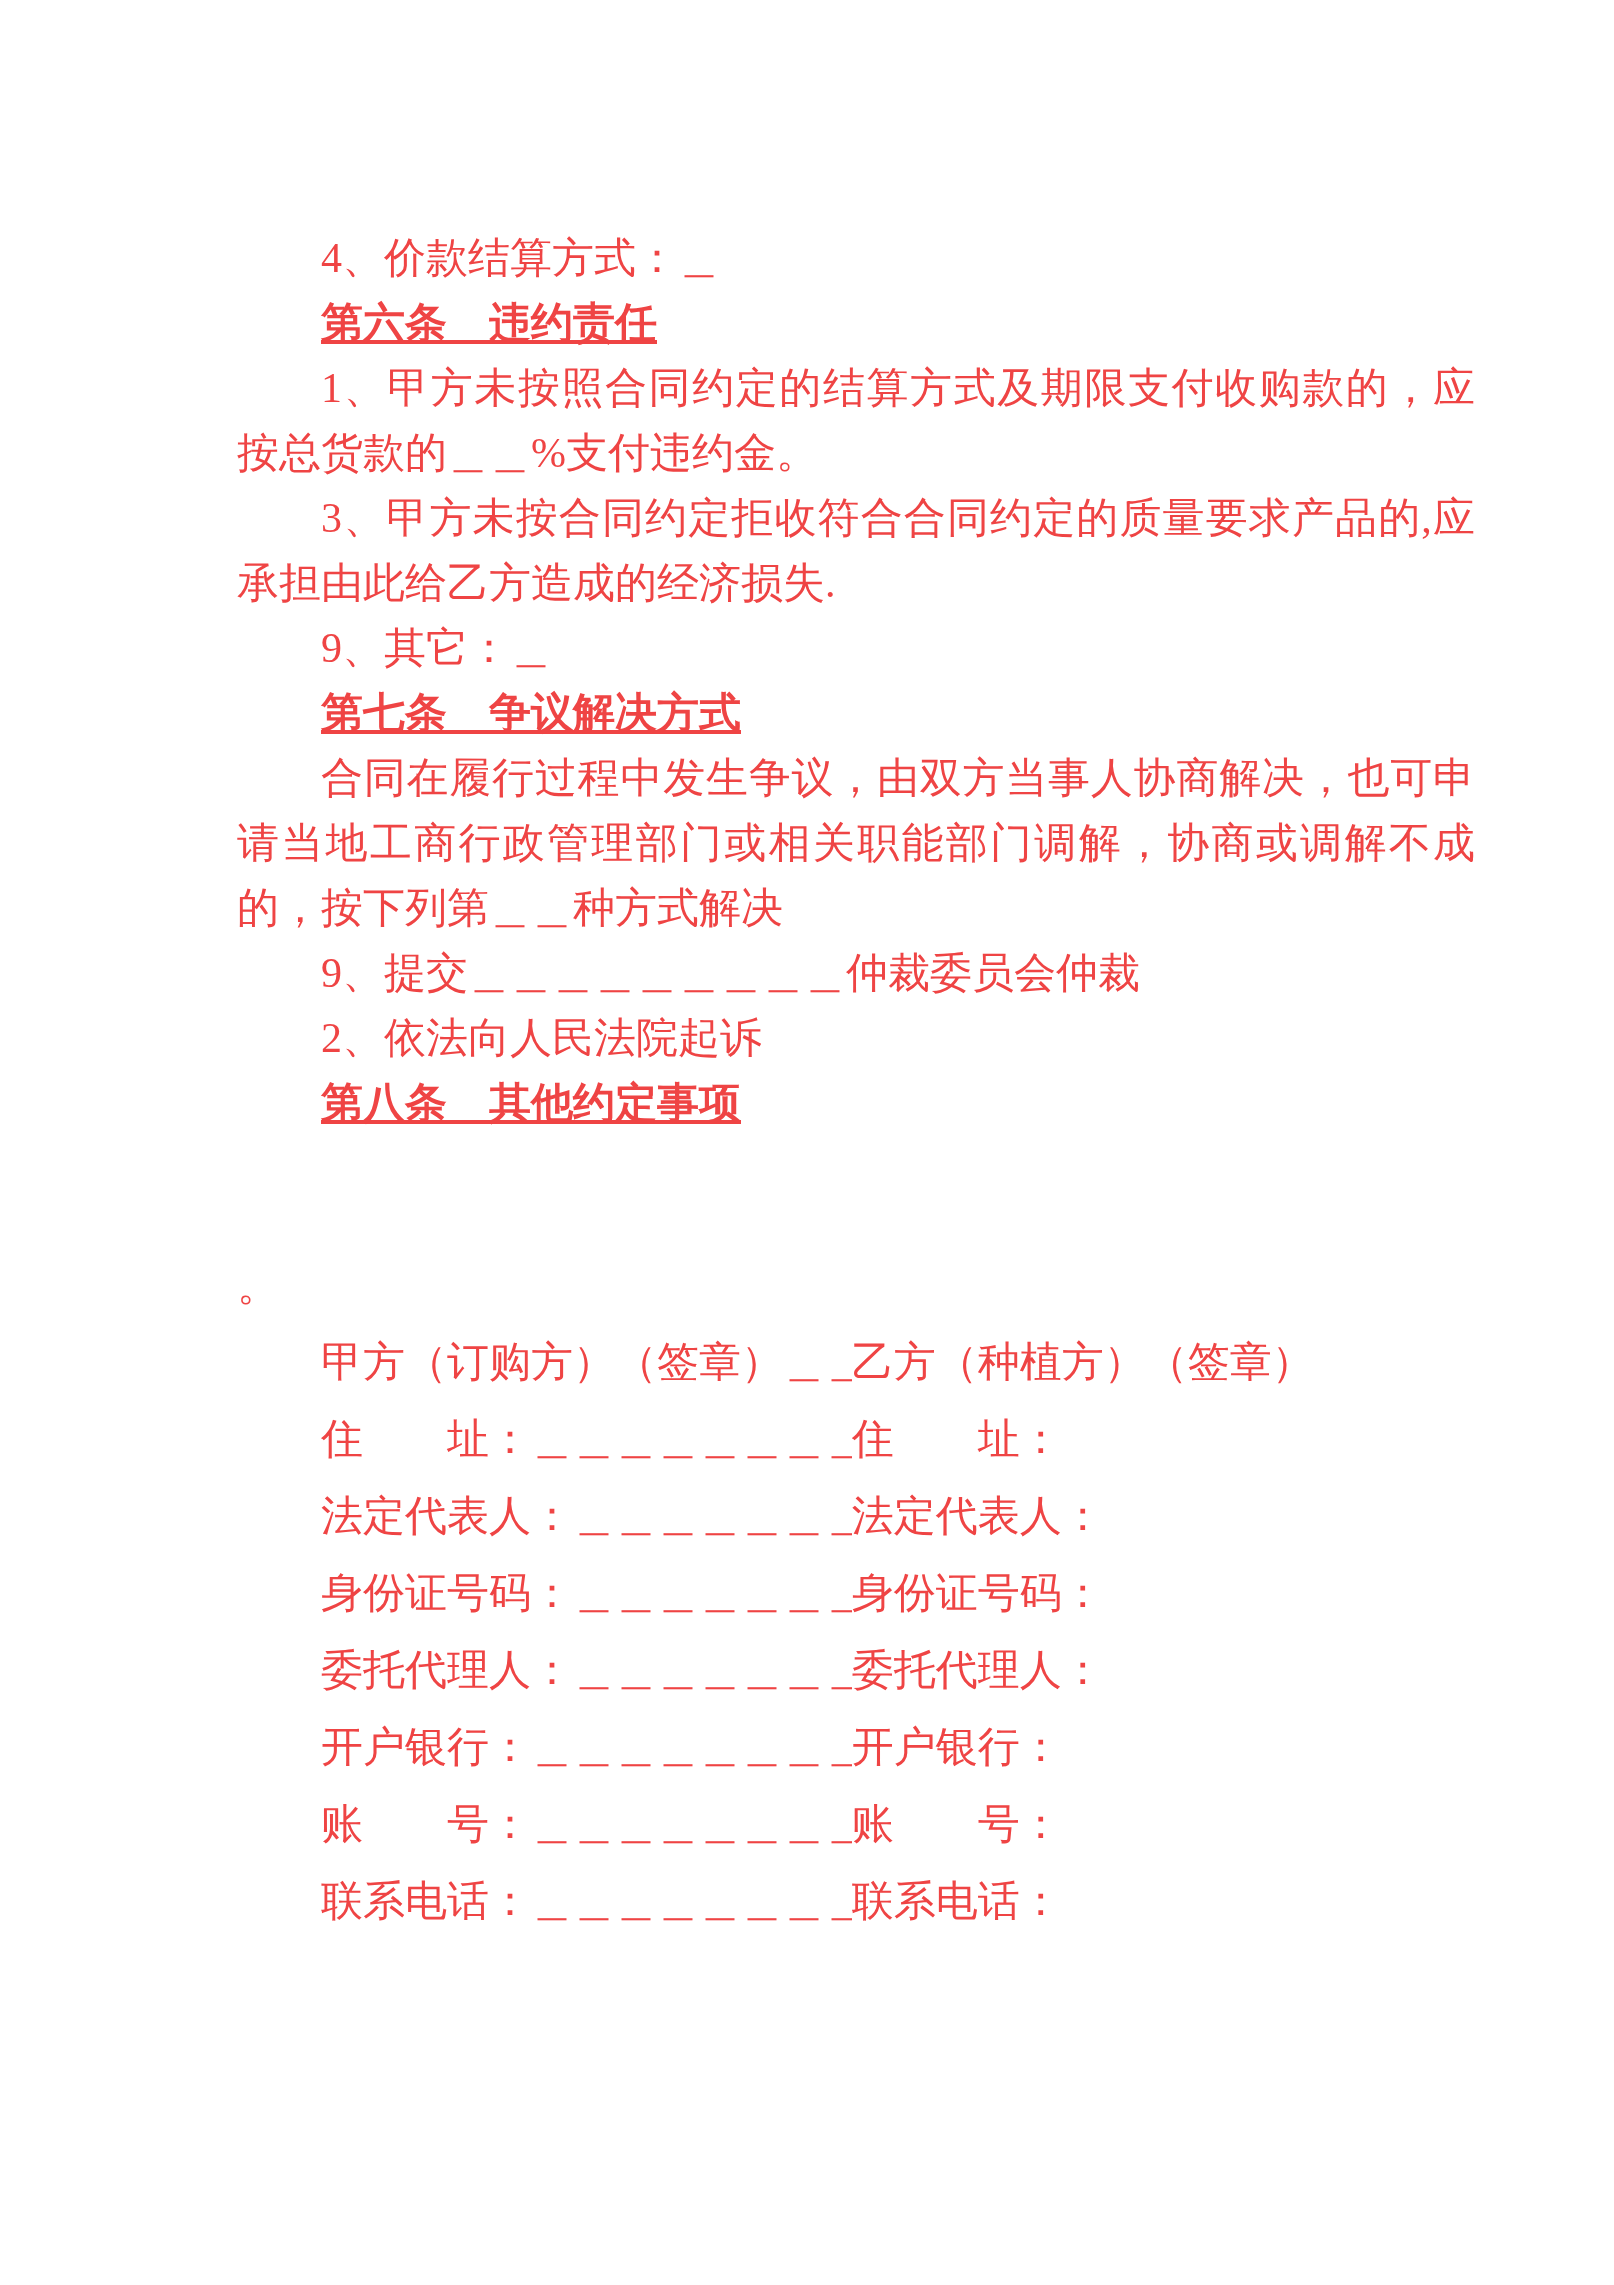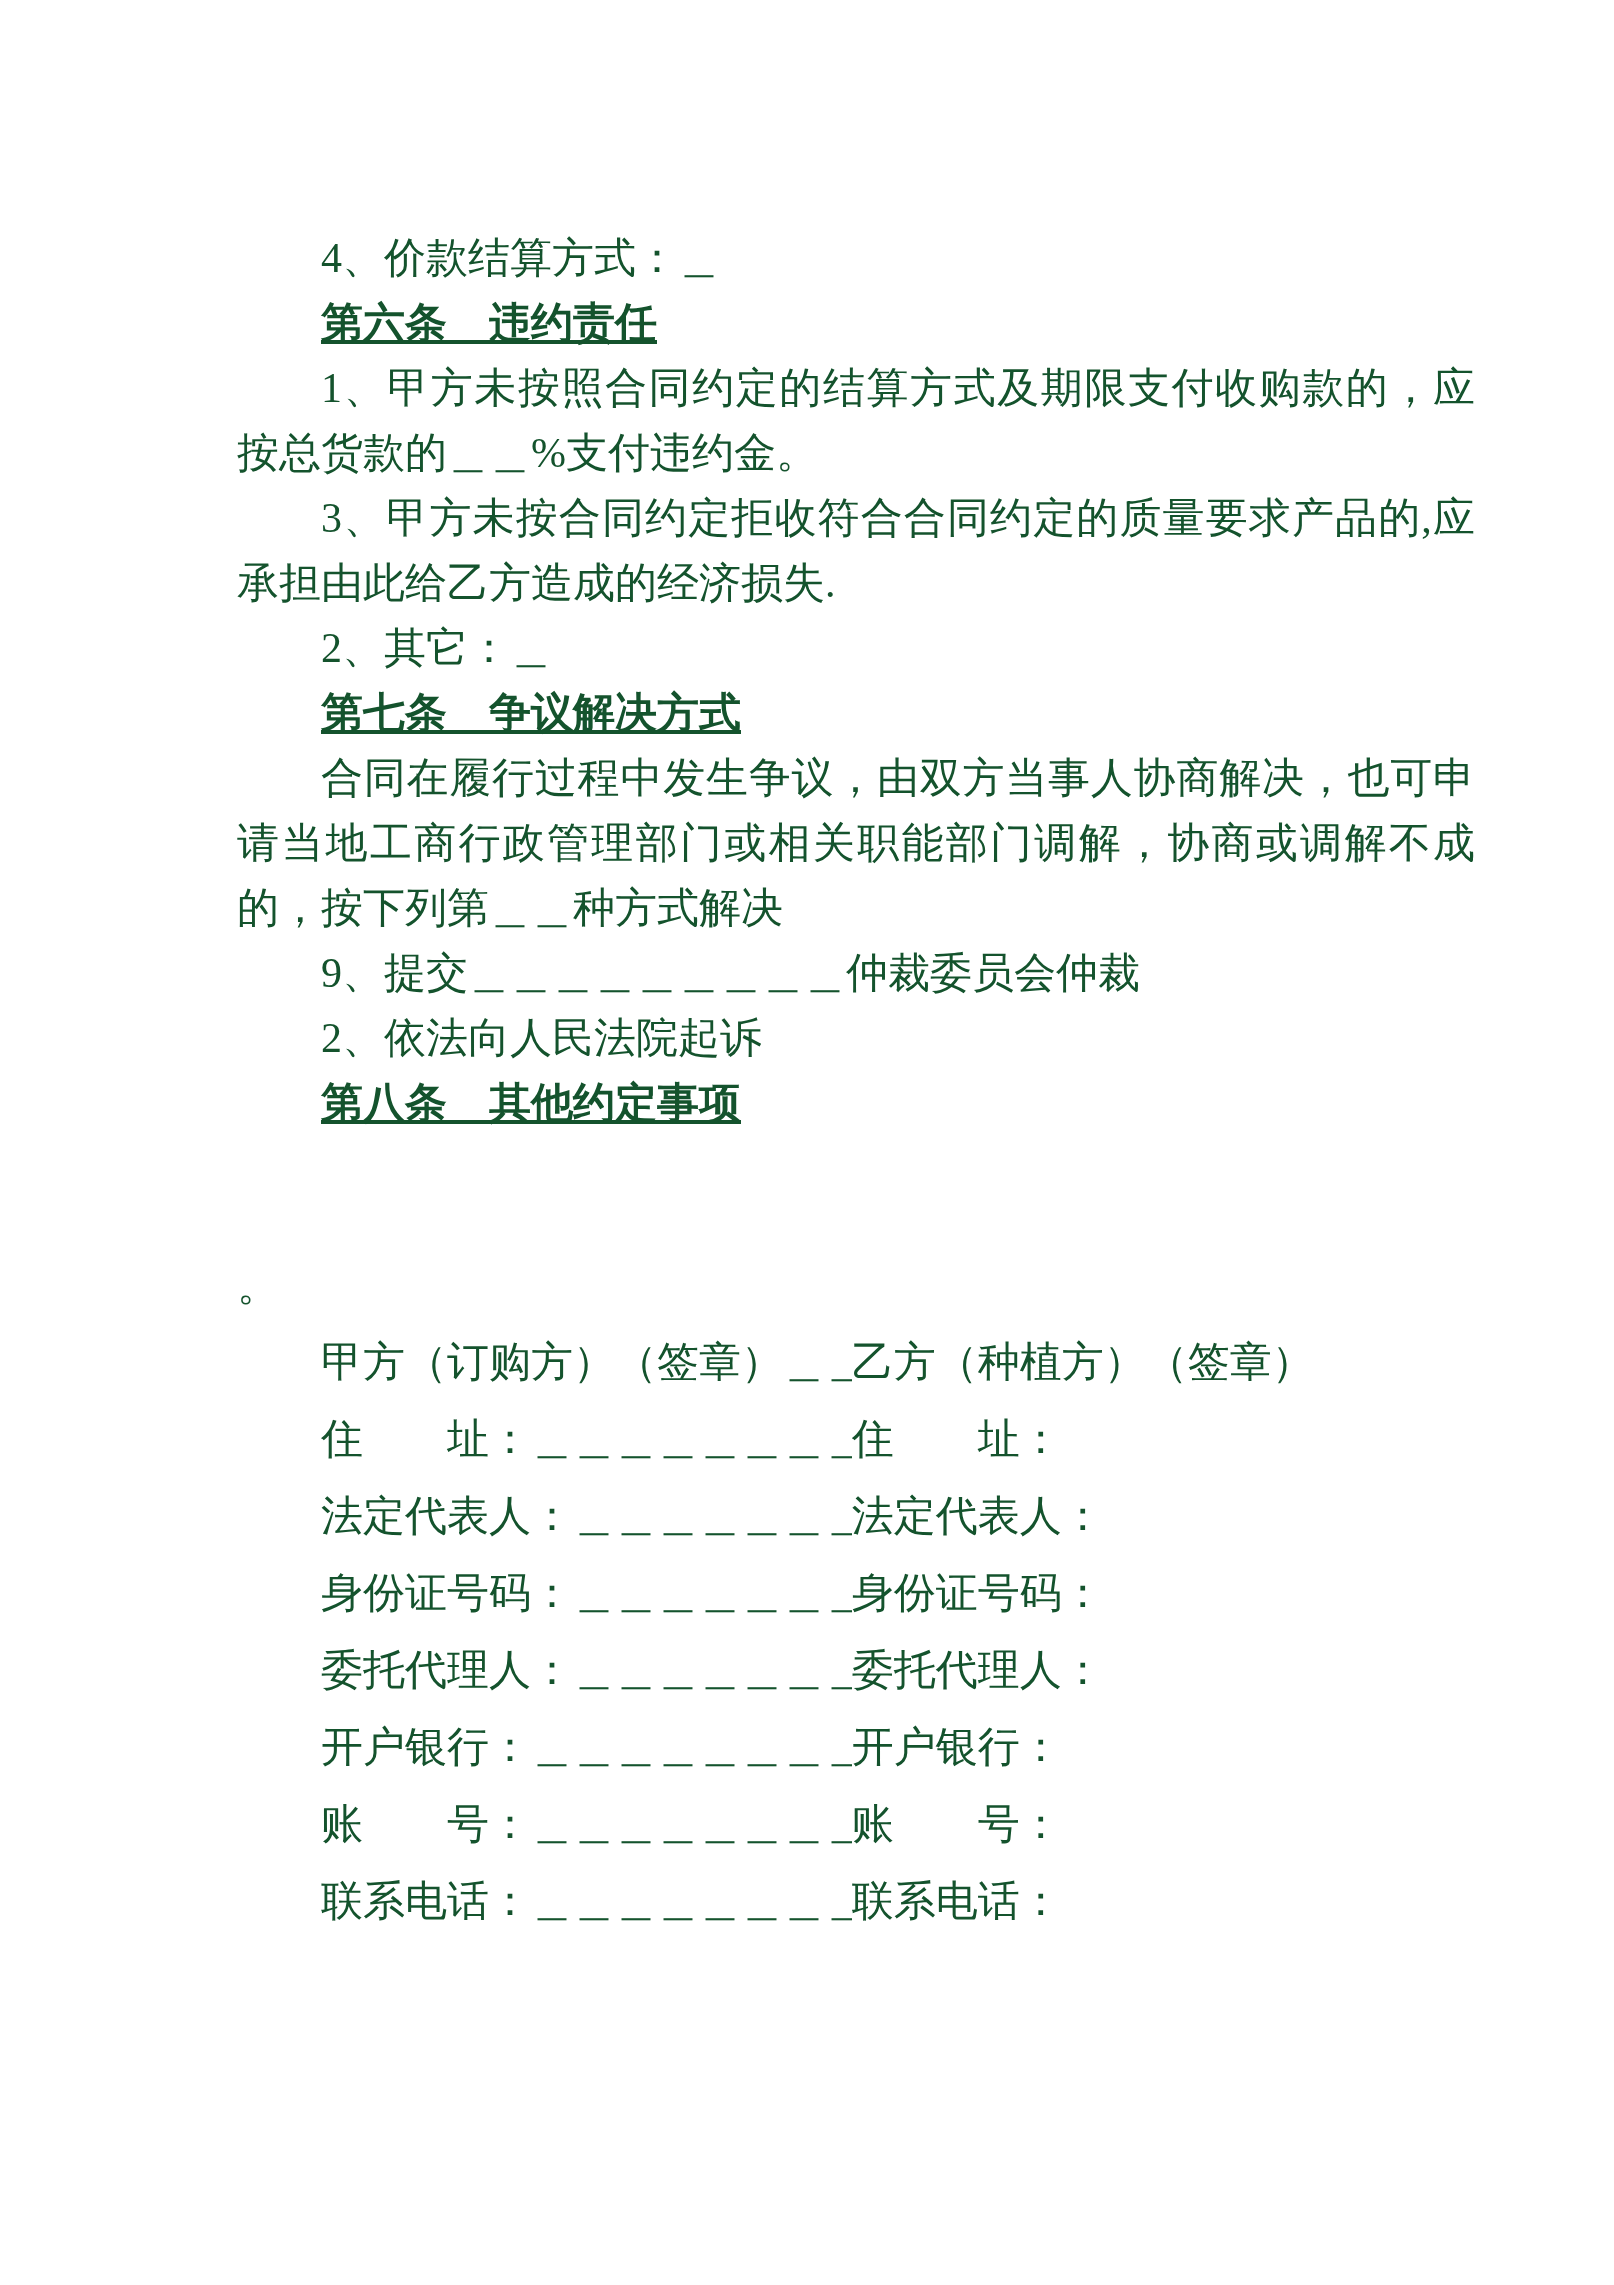--- a/index.html
+++ b/index.html
@@ -2,21 +2,21 @@
 <html style="font-size:14.5px"><head>
 <meta charset="utf-8">
 <style>
   * { margin: 0; padding: 0; box-sizing: border-box; }
   html, body { background: #ffffff; }
   .page {
     position: relative;
     width: 1615px;
     height: 2285px;
     background: #ffffff;
-    color: #14532d;
+    color: #ef4444;
     font-family: "Liberation Serif", serif;
     font-size: 42px;
     line-height: 65px;
     padding: 226px 140px 0 237px;
     overflow: hidden;
   }
   .para {
     text-align: justify;
     text-indent: 2em;
   }
@@ -50,21 +50,21 @@
 </style>
 </head>
 <body>
 
 <div class="page">
 
   <div class="para">4、价款结算方式：＿</div>
   <div class="heading">第六条　违约责任</div>
   <div class="para">1、甲方未按照合同约定的结算方式及期限支付收购款的，应按总货款的＿＿%支付违约金。</div>
   <div class="para">3、甲方未按合同约定拒收符合合同约定的质量要求产品的,应承担由此给乙方造成的经济损失.</div>
-  <div class="para">2、其它：＿</div>
+  <div class="para">9、其它：＿</div>
   <div class="heading">第七条　争议解决方式</div>
   <div class="para">合同在履行过程中发生争议，由双方当事人协商解决，也可申请当地工商行政管理部门或相关职能部门调解，协商或调解不成的，按下列第＿＿种方式解决</div>
   <div class="para">9、提交＿＿＿＿＿＿＿＿＿仲裁委员会仲裁</div>
   <div class="para">2、依法向人民法院起诉</div>
   <div class="heading">第八条　其他约定事项</div>
   <div class="plain">。</div>
 
   <div class="sig-block">
 
     <div class="sig-row">

